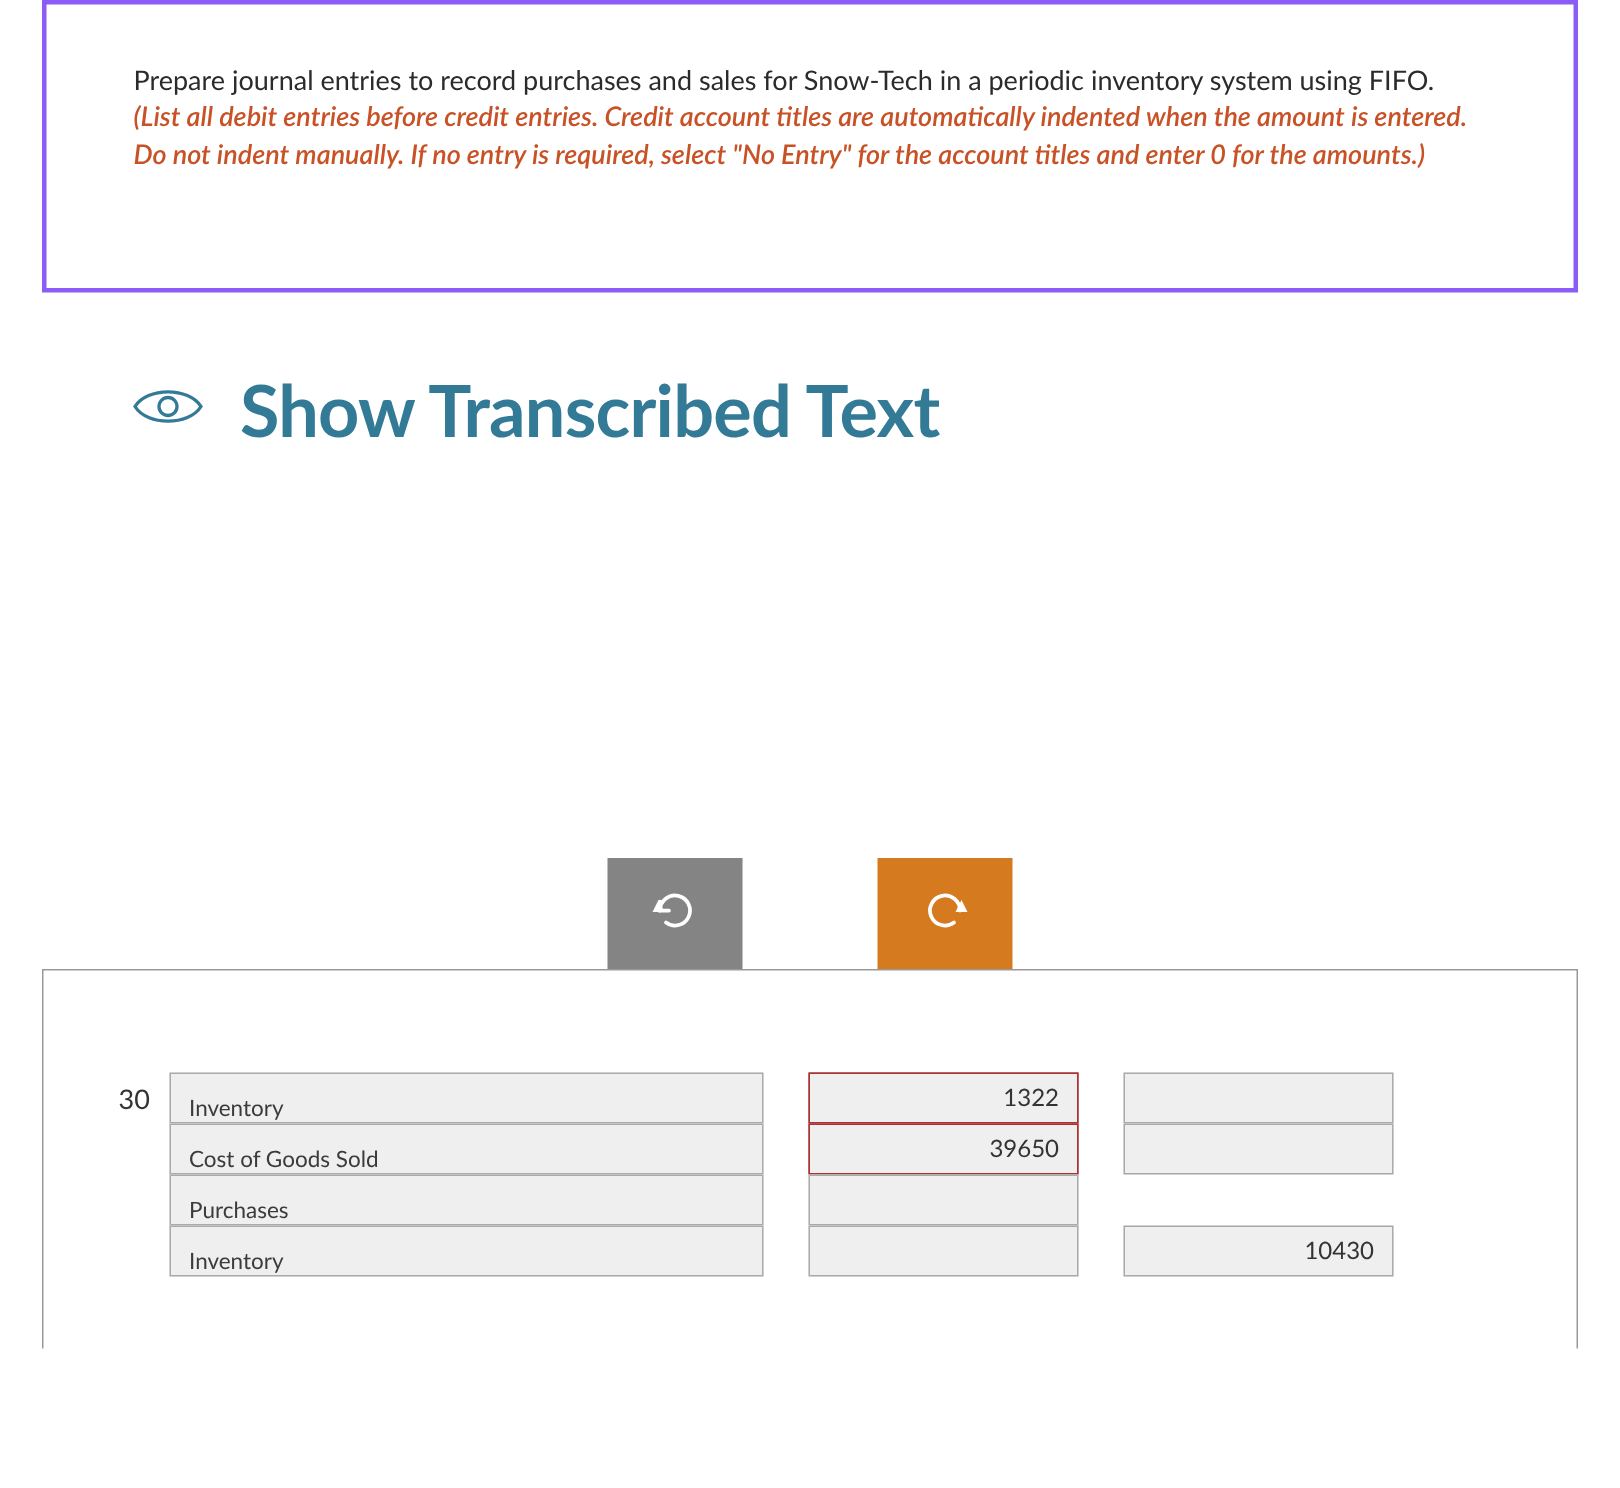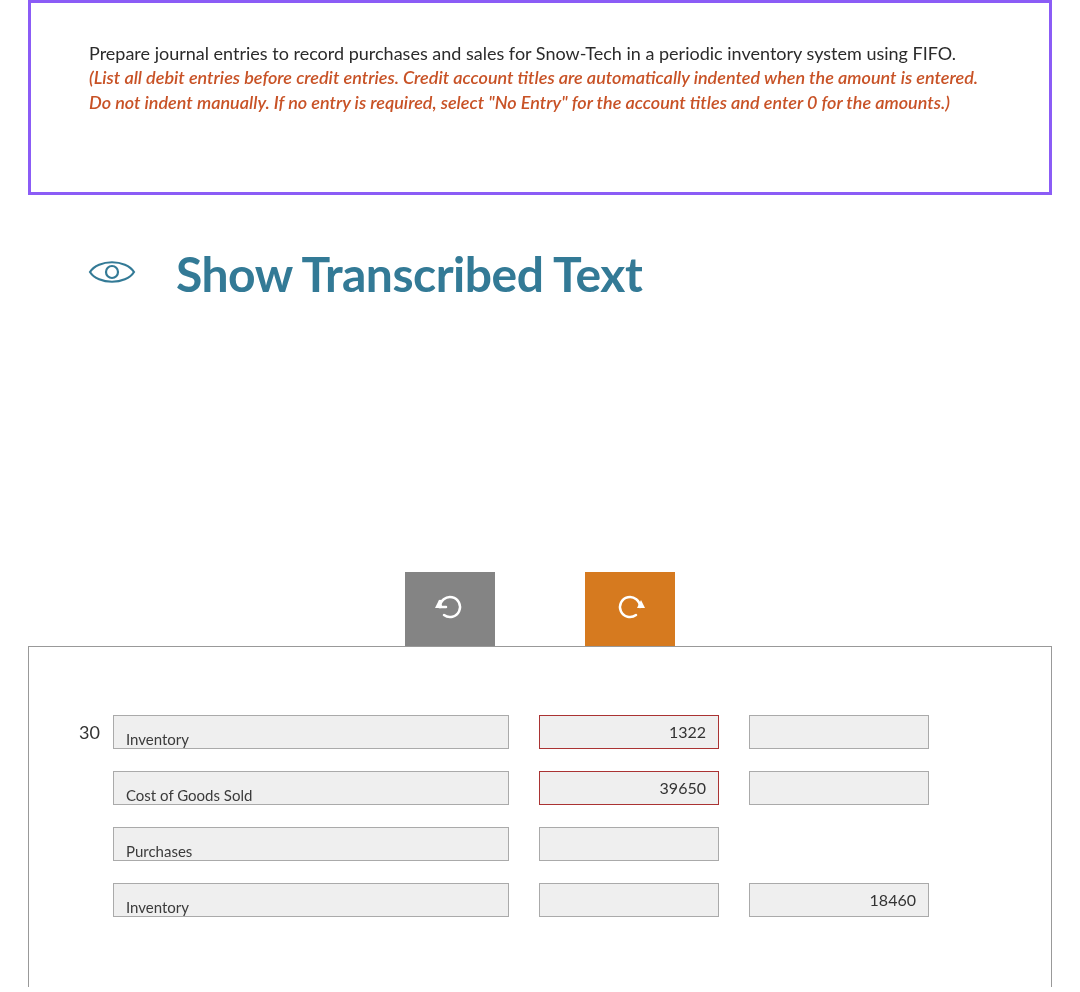--- a/index.html
+++ b/index.html
@@ -20,21 +20,21 @@
       color: #2b2b2b;
     }
     .instruction-box .italic-highlight {
       color: #c85226;
       font-style: italic;
       font-weight: 600;
     }
     .transcribed-heading {
       display: flex;
       align-items: center;
-      gap: 40px;
+      gap: 24px;
       margin: 50px 0 0 88px;
       cursor: pointer;
     }
     .transcribed-heading .eye-icon svg {
       width: 48px;
       height: 30px;
       stroke: #337a96;
       fill: none;
       stroke-width: 2.2;
     }
@@ -71,21 +71,20 @@
     .entry-box {
       border: 1px solid #999;
       border-bottom: none;
       margin: 0 28px 0 28px;
       padding: 68px 0 48px 0;
       position: relative;
     }
     .entry-row {
       display: flex;
       align-items: center;
-      margin-bottom: 22px;
       padding-left: 50px;
     }
     .day-label {
       width: 34px;
       font-size: 18px;
       color: #333;
       flex-shrink: 0;
     }
     .day-spacer {
       width: 34px;
@@ -209,17 +208,17 @@
     <div class="day-spacer"></div>
     <div class="account-cell">
         <span>Inventory</span>
       </div>
     <div class="gap-sm"></div>
     <div class="amount-cell">
         <span></span>
       </div>
     <div class="gap-sm"></div>
     <div class="amount-cell">
-        <span>18460</span>
+        <span>10430</span>
       </div>
   </div>
 
 </div>
 
 </body></html>

